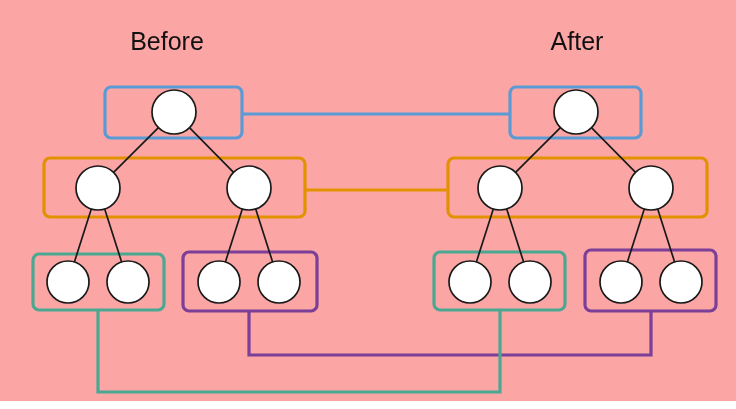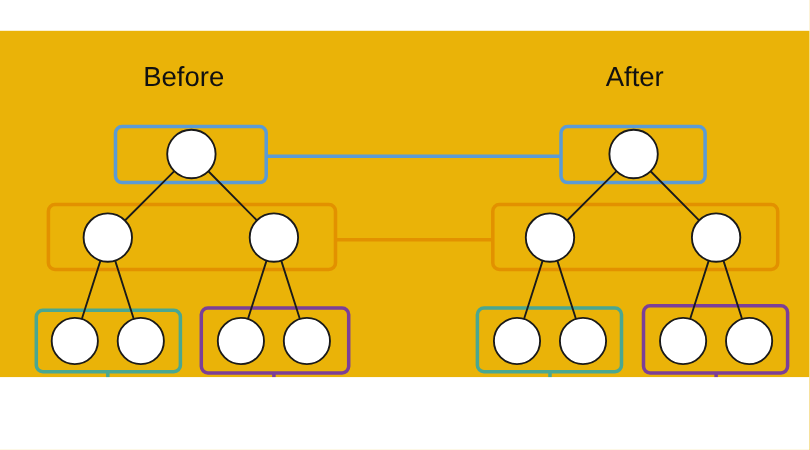--- a/index.html
+++ b/index.html
@@ -7,24 +7,23 @@
     margin: 0;
     padding: 0;
     background: #ffffff;
   }
   body {
     font-family: "Liberation Sans", sans-serif;
   }
   #diagram-root {
     position: relative;
     width: 736px;
-    height: 315px;
-    background: #eab308;
+    height: 401px;
+    background: #fca5a5;
     overflow: hidden;
-    margin-top: 28px;
   }
   #diagram-svg {
     position: absolute;
     left: 0;
     top: 0;
     width: 736px;
     height: 409px;
     display: block;
   }
   .title-text {

